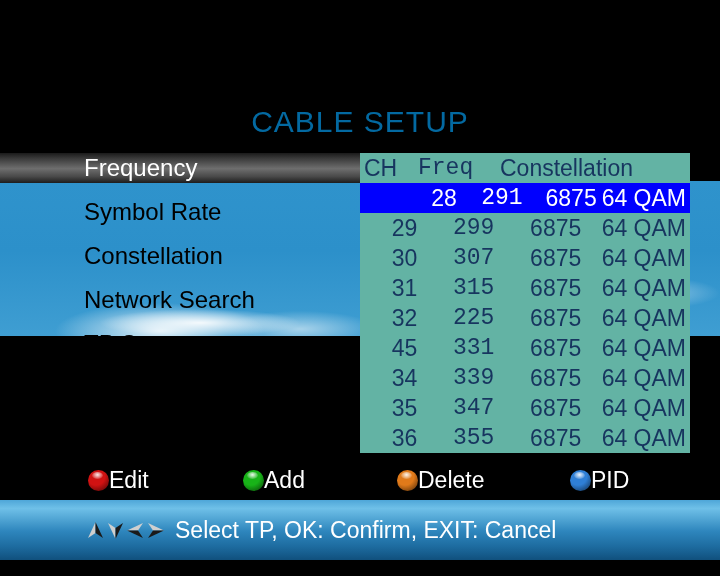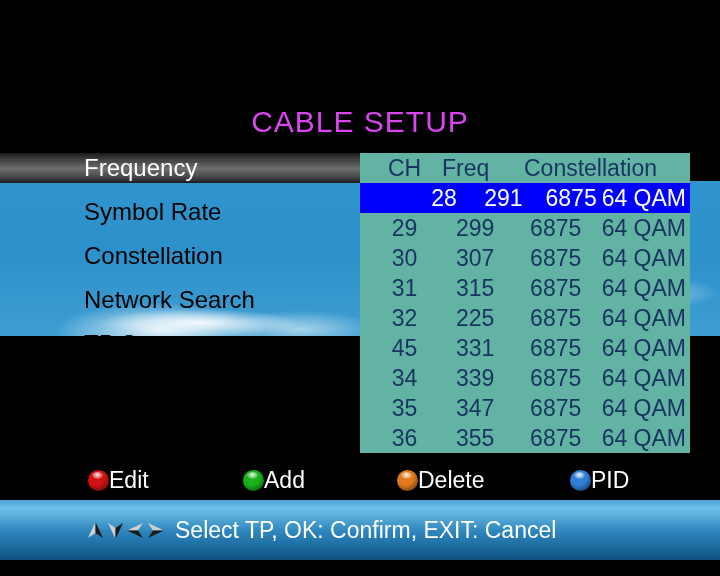--- a/index.html
+++ b/index.html
@@ -21,21 +21,21 @@
     overflow: hidden;
   }
 
   
   #title {
     position: absolute;
     left: 0;
     top: 103px;
     width: 720px;
     text-align: center;
-    color: #d946ef;
+    color: #0369a1;
     font-size: 30px;
     letter-spacing: 1px;
     line-height: 38px;
     white-space: nowrap;
   }
 
   
   #sky {
     position: absolute;
     left: 0;
@@ -109,29 +109,28 @@
   .tp-row {
     display: flex;
     height: 30px;
     line-height: 30px;
     font-size: 23px;
     color: #17355f;
     white-space: nowrap;
   }
   .tp-row.header {
     color: #17355f;
-    padding-left: 24px;
   }
   .tp-row.selected {
     background: #0000ff;
     color: #ffffff;
     padding-left: 48px;
   }
   .c-ch   { width: 58px; text-align: right; padding-right: 0; }
-  .c-freq { width: 78px; text-align: right; }
+  .c-freq { width: 78px; text-align: right; font-family: Liberation Mono, monospace; }
   .c-sr   { width: 88px; text-align: right; }
   .c-con  { width: 106px; text-align: right; padding-right: 4px; }
   .tp-row.header .c-ch   { text-align: left; padding-left: 4px; width: 54px; }
   .tp-row.header .c-freq { text-align: left; width: 82px; }
   .tp-row.header .c-sr   { text-align: right; width: 74px; }
   .tp-row.header .c-con  { text-align: left; width: 120px; padding-right: 0; }
 
   
   #color-keys {
     position: absolute;

